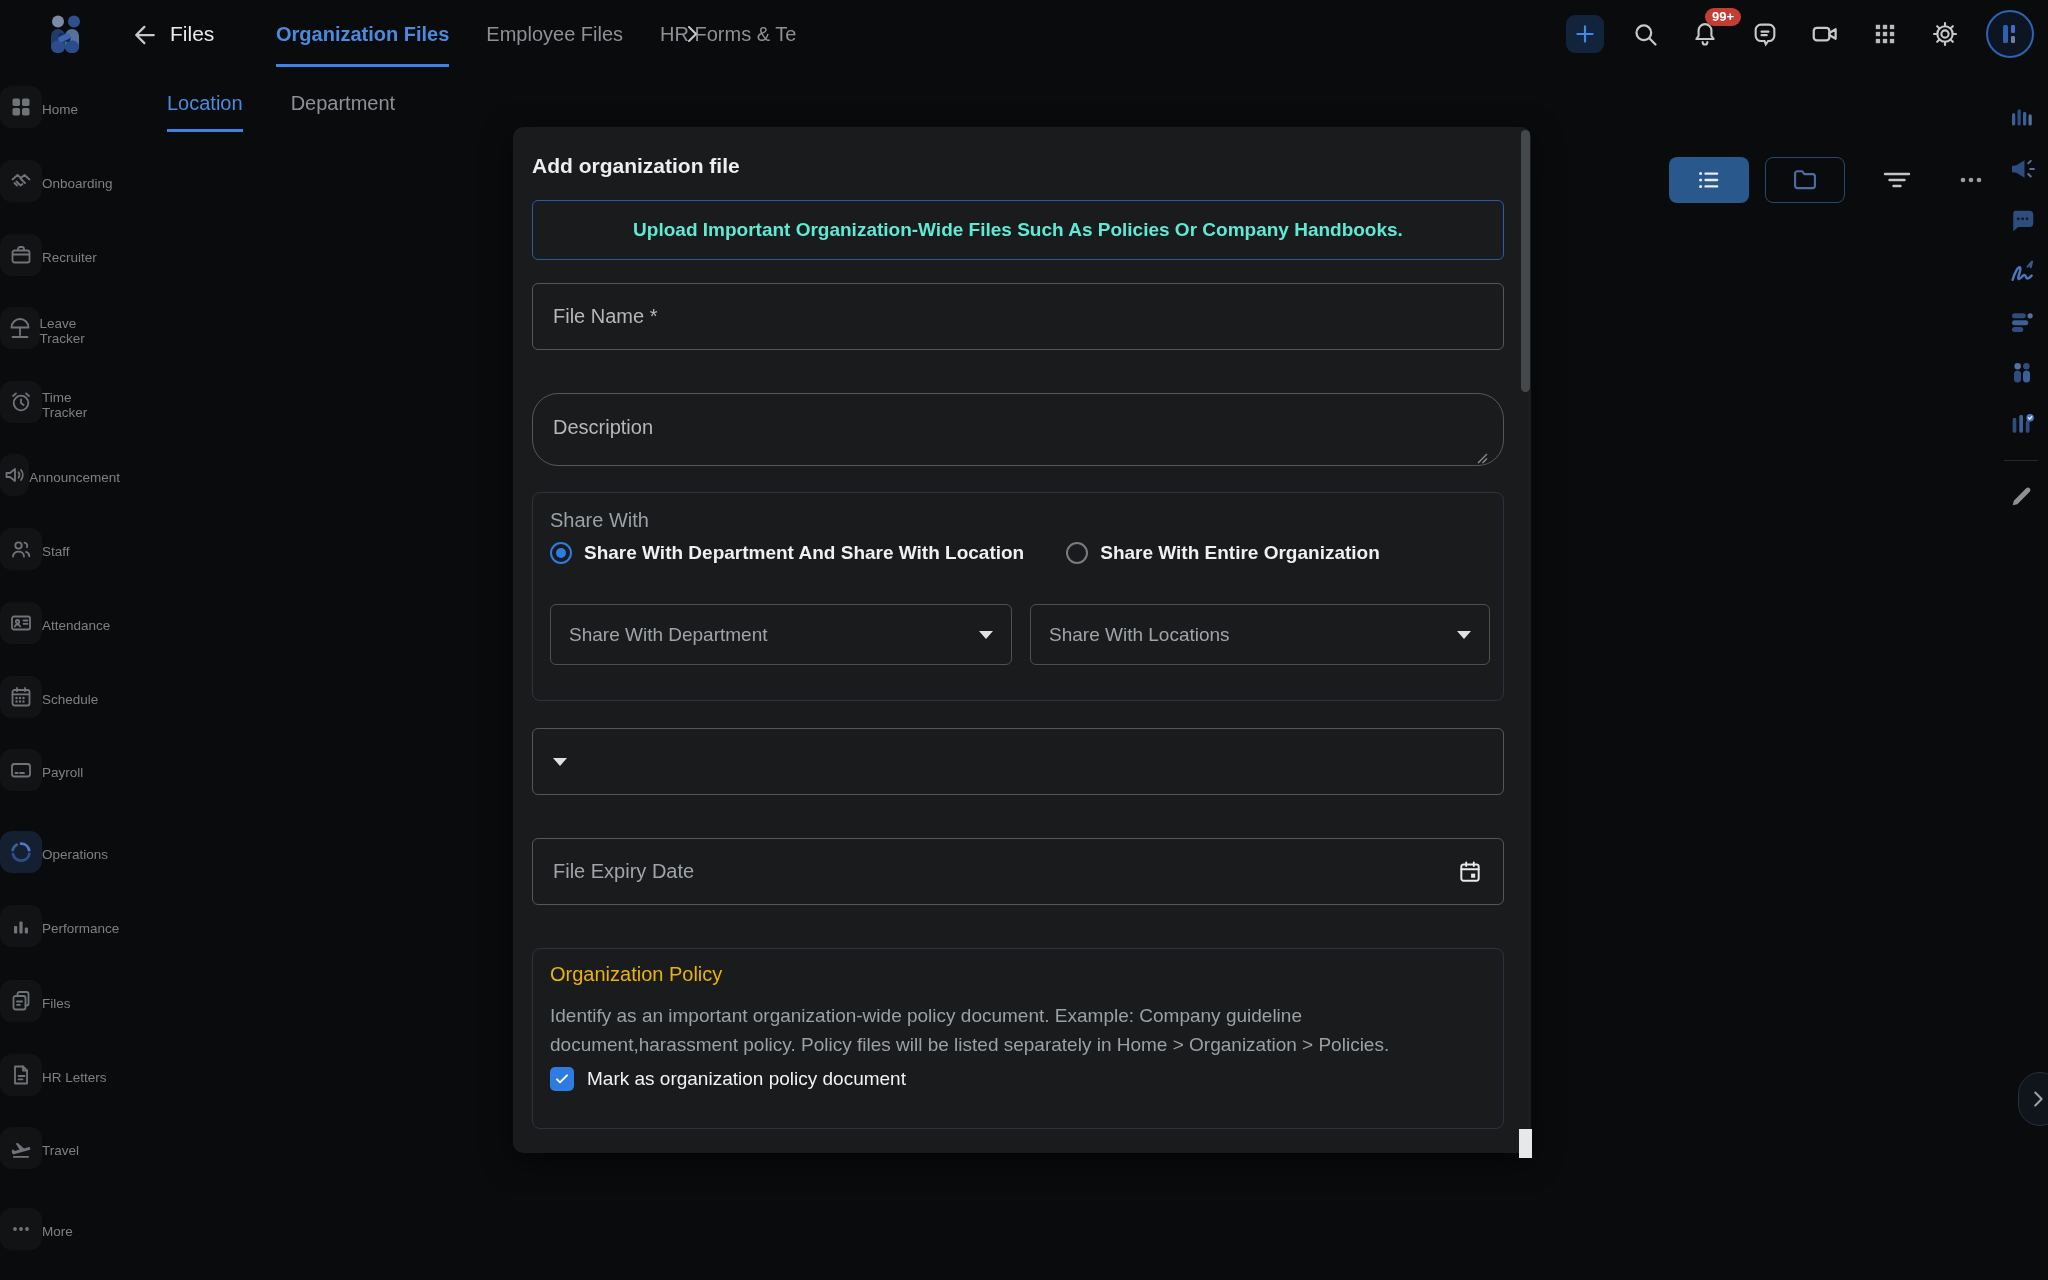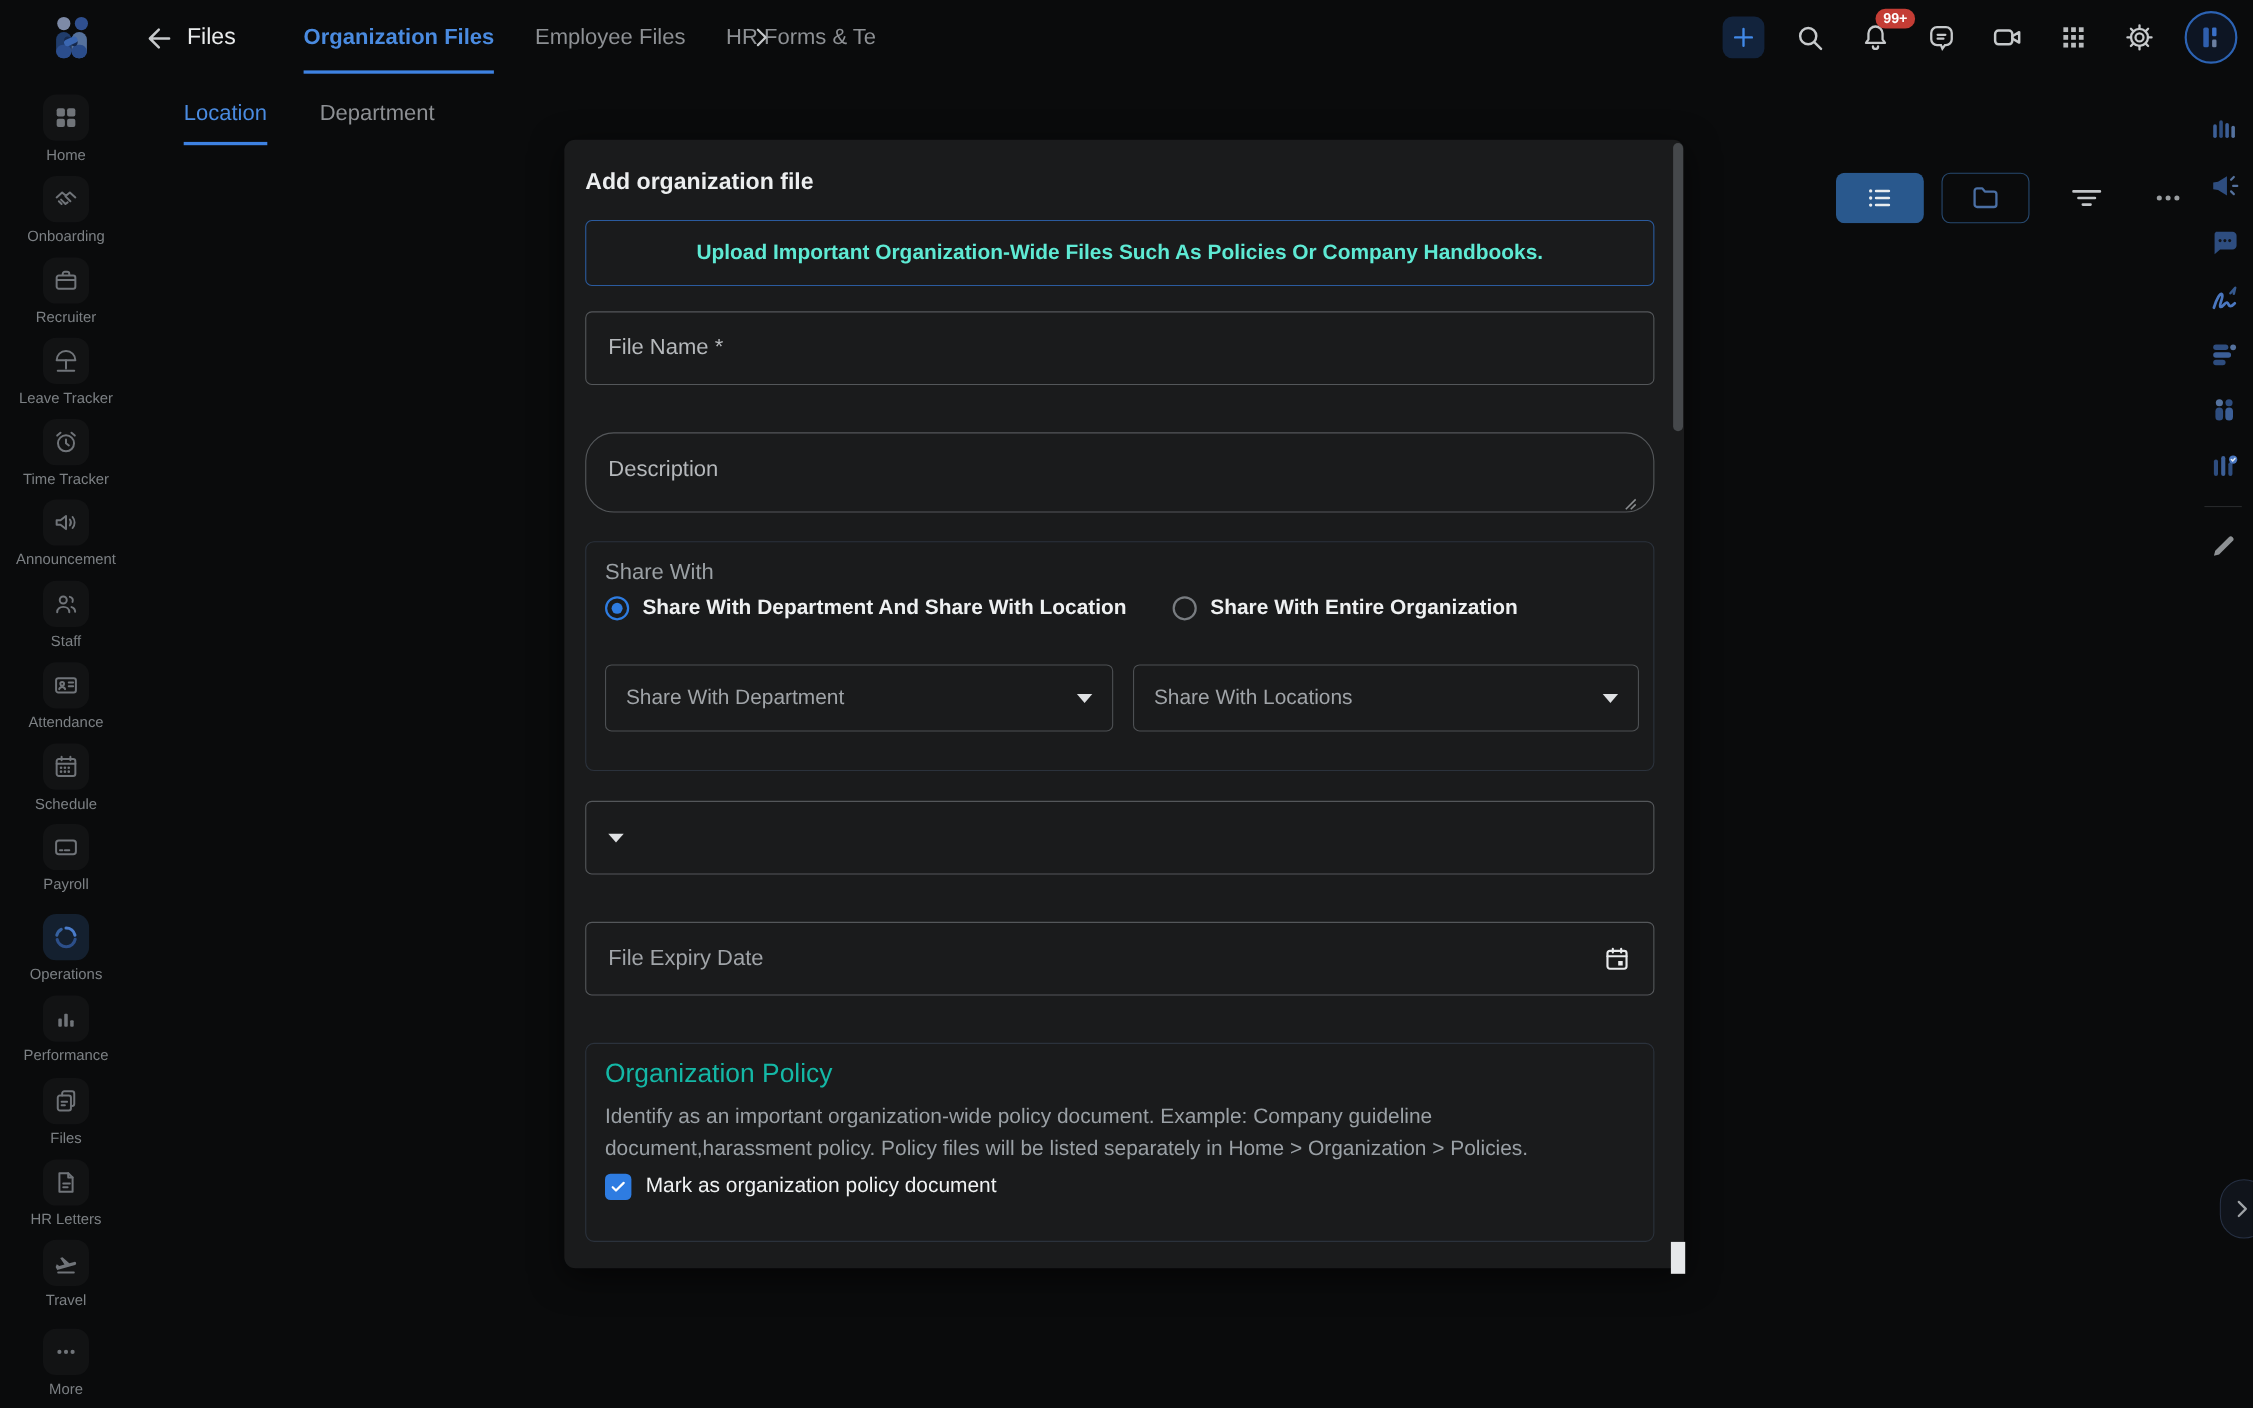--- a/index.html
+++ b/index.html
@@ -22,21 +22,21 @@
   .badge { position:absolute; top:-7px; left:19px; background:#c43d35; color:#fff; font-size:13px; font-weight:bold; border-radius:10px; padding:2px 7px; line-height:14px; }
   .avatar { width:48px; height:48px; border-radius:50%; border:2px solid #2c63b4; background:#0d1523; display:flex; align-items:center; justify-content:center; cursor:pointer; }
 
   
   .subtabs { position:absolute; left:167px; top:92px; display:flex; gap:48px; }
   .subtab { font-size:20px; color:#8d9094; padding-bottom:14px; border-bottom:3px solid transparent; cursor:pointer; }
   .subtab.active { color:#4a8be0; border-bottom-color:#3e82e2; }
 
   
   .sidebar { position:absolute; left:0; top:68px; width:120px; height:1212px; }
-  .side-item { position:absolute; left:0; width:120px; display:flex; flex-direction:column; align-items:center; cursor:pointer; }
+  .side-item { position:absolute; left:0; width:120px; display:flex; flex-direction:row; align-items:center; cursor:pointer; }
   .side-icon { width:42px; height:42px; border-radius:12px; background:#121314; display:flex; align-items:center; justify-content:center; }
   .side-item.active .side-icon { background:#14202f; }
   .side-label { margin-top:5px; font-size:13.5px; color:#7c8084; }
 
   
   .view-controls { position:absolute; top:157px; left:1669px; display:flex; align-items:center; }
   .vc-btn { width:80px; height:46px; border-radius:8px; display:flex; align-items:center; justify-content:center; cursor:pointer; border:1px solid transparent; background:none; }
   .vc-btn.list { background:#29588d; }
   .vc-btn.folder { margin-left:16px; border-color:#27496f; }
   .vc-icon-btn { background:none; border:none; margin-left:30px; cursor:pointer; width:44px; height:44px; display:flex; align-items:center; justify-content:center; }
@@ -71,21 +71,21 @@
   .select-box .ph { font-size:19px; color:#a0a4a8; flex:1; }
   .caret { width:0; height:0; border-left:7px solid transparent; border-right:7px solid transparent; border-top:8px solid #dfe1e3; }
   .sb-dept { left:17px; top:111px; width:462px; }
   .sb-loc  { left:497px; top:111px; width:460px; }
   .sb-format { position:absolute; left:19px; top:601px; width:972px; height:67px; border:1px solid #54575a; border-radius:6px; display:flex; align-items:center; padding:0 20px; cursor:pointer; }
   .sb-format .ph { font-size:20px; color:#a0a4a8; flex:1; }
   .expiry { position:absolute; left:19px; top:711px; width:972px; height:67px; border:1px solid #54575a; border-radius:6px; display:flex; align-items:center; padding:0 20px; cursor:pointer; }
   .expiry .ph { font-size:20px; color:#a0a4a8; flex:1; }
 
   .policy-box { top:821px; height:181px; }
-  .policy-title { position:absolute; left:17px; top:14px; font-size:24px; color:#14b8a6; }
+  .policy-title { position:absolute; left:17px; top:14px; font-size:20px; color:#eab308; }
   .policy-desc { position:absolute; left:17px; top:52px; width:925px; font-size:19px; line-height:29px; color:#9aa0a5; }
   .checkbox-row { position:absolute; left:17px; top:118px; display:flex; align-items:center; cursor:pointer; }
   .checkbox { width:24px; height:24px; border-radius:5px; background:#2e7ce1; display:flex; align-items:center; justify-content:center; flex:0 0 auto; }
   .checkbox-label { margin-left:13px; font-size:19px; font-weight:normal; color:#f0f2f3; }
 
   .scroll-thumb-inner { position:absolute; left:1008px; top:3px; width:9px; height:262px; border-radius:5px; background:#45484b; }
   .scroll-thumb-outer { position:absolute; left:1006px; top:1002px; width:13px; height:29px; background:#e6e8ea; }
 
   svg { display:block; }
 </style>

